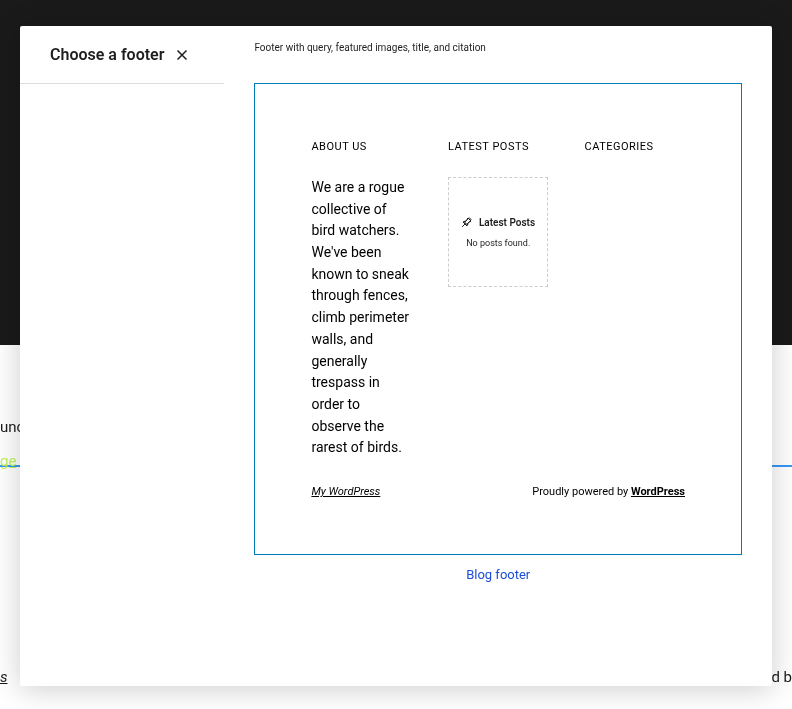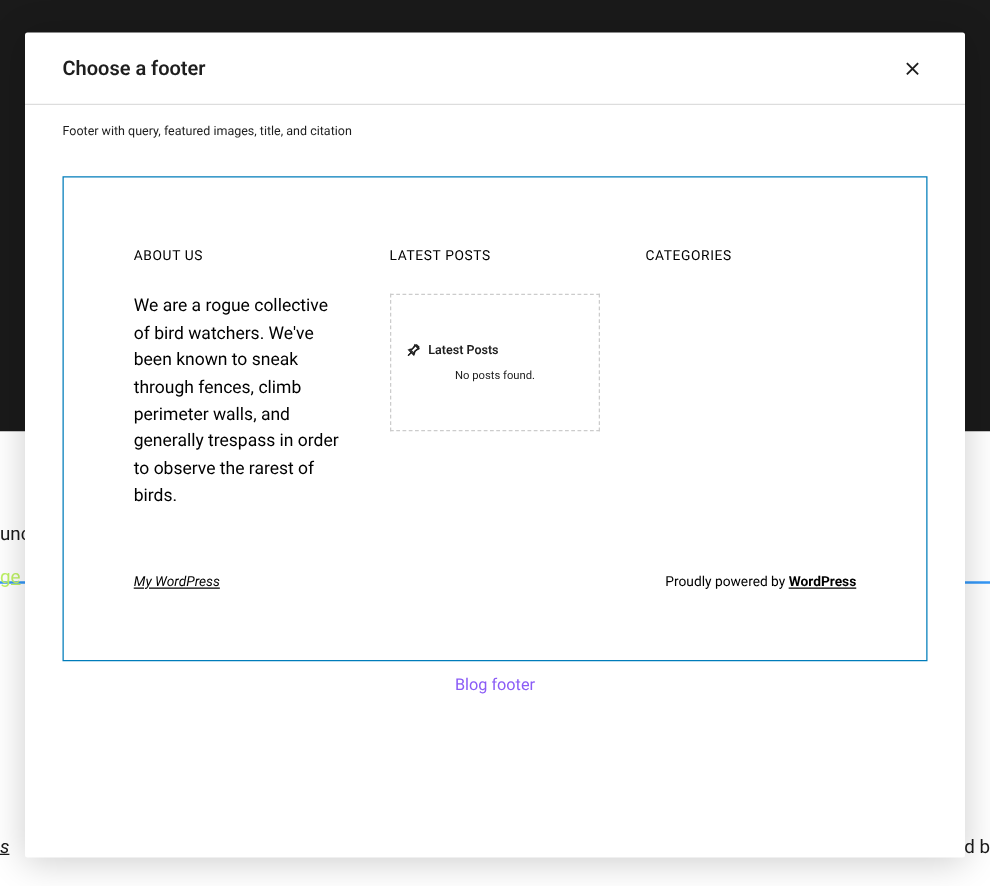--- a/index.html
+++ b/index.html
@@ -40,21 +40,21 @@
   .modal {
     position: absolute;
     top: 26px;
     left: 20px;
     right: 20px;
     bottom: 23px;
     background: #fff;
     border-radius: 2px;
     box-shadow: 0 3px 30px rgba(0,0,0,0.2);
     display: flex;
-    flex-direction: column;
+    flex-direction: row;
   }
   .modal-header {
     display: flex;
     align-items: center;
     justify-content: space-between;
     padding: 0 24px 0 30px;
     height: 58px;
     border-bottom: 1px solid #ddd;
   }
   .modal-title {
@@ -81,21 +81,21 @@
     overflow: hidden;
   }
   .caption-top {
     text-align: left;
     font-size: 10px;
     color: #1e1e1e;
     margin-bottom: 30px;
   }
   .preview-box {
     border: 1px solid #007cba;
-    height: 388px;
+    height: 472px;
     margin-bottom: 12px;
     cursor: pointer;
     padding: 56px;
     display: flex;
     flex-direction: column;
     justify-content: space-between;
     position: relative;
   }
   .cols {
     display: flex;
@@ -134,21 +134,21 @@
     align-items: center;
     font-size: 11px;
     color: #000;
   }
   .site-link { text-decoration: underline; font-style: italic; text-align: center; }
   .powered a { text-decoration: underline; color: #000; font-weight: bold; }
 
   .caption-bottom {
     text-align: center;
     font-size: 13px;
-    color: #8b5cf6;
+    color: #1d4ed8;
   }
 </style>
 </head>
 <body>
 
 <div class="bg-split"></div>
 <div class="bg-blue-line"></div>
 <span class="bg-text bg-t1">unc</span>
 <span class="bg-text bg-t2">ge</span>
 <span class="bg-text bg-t3">s</span>

